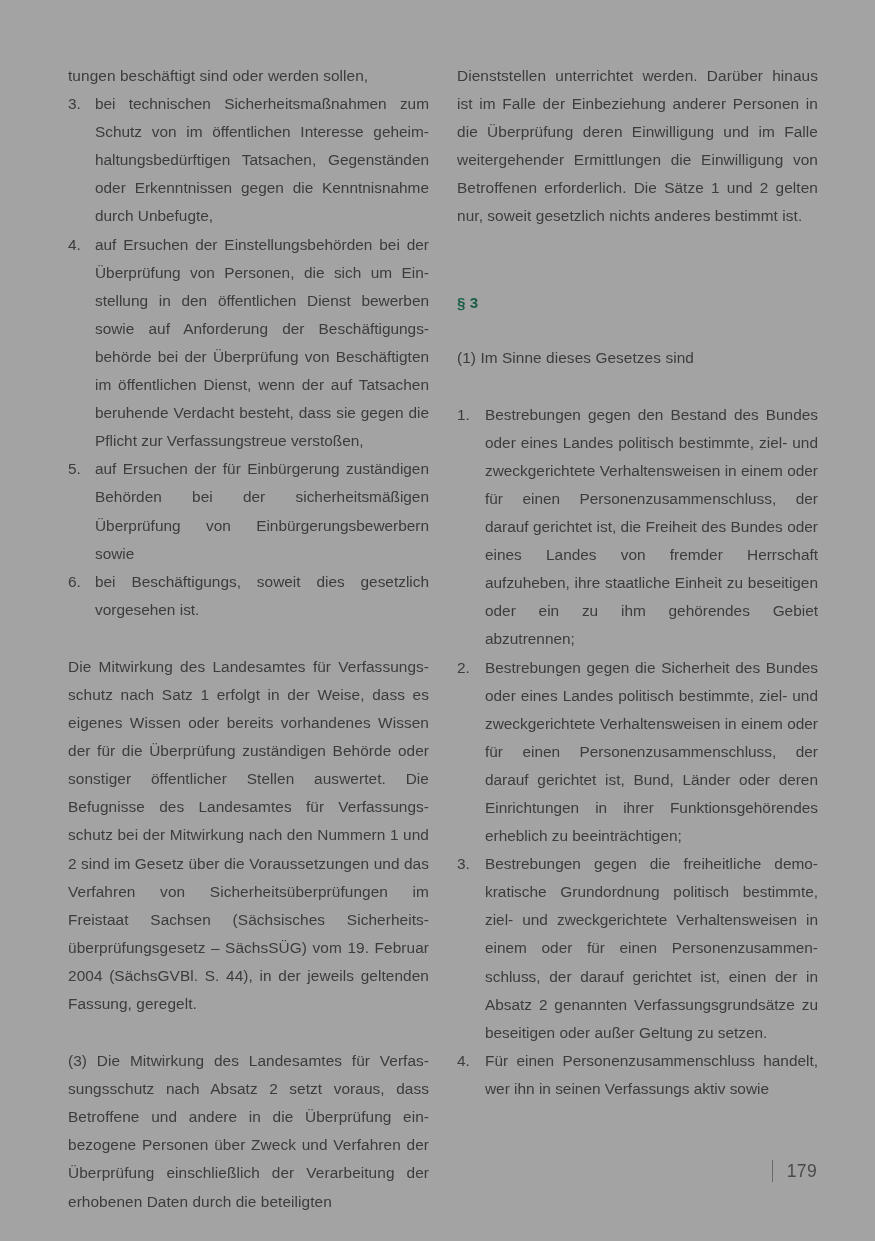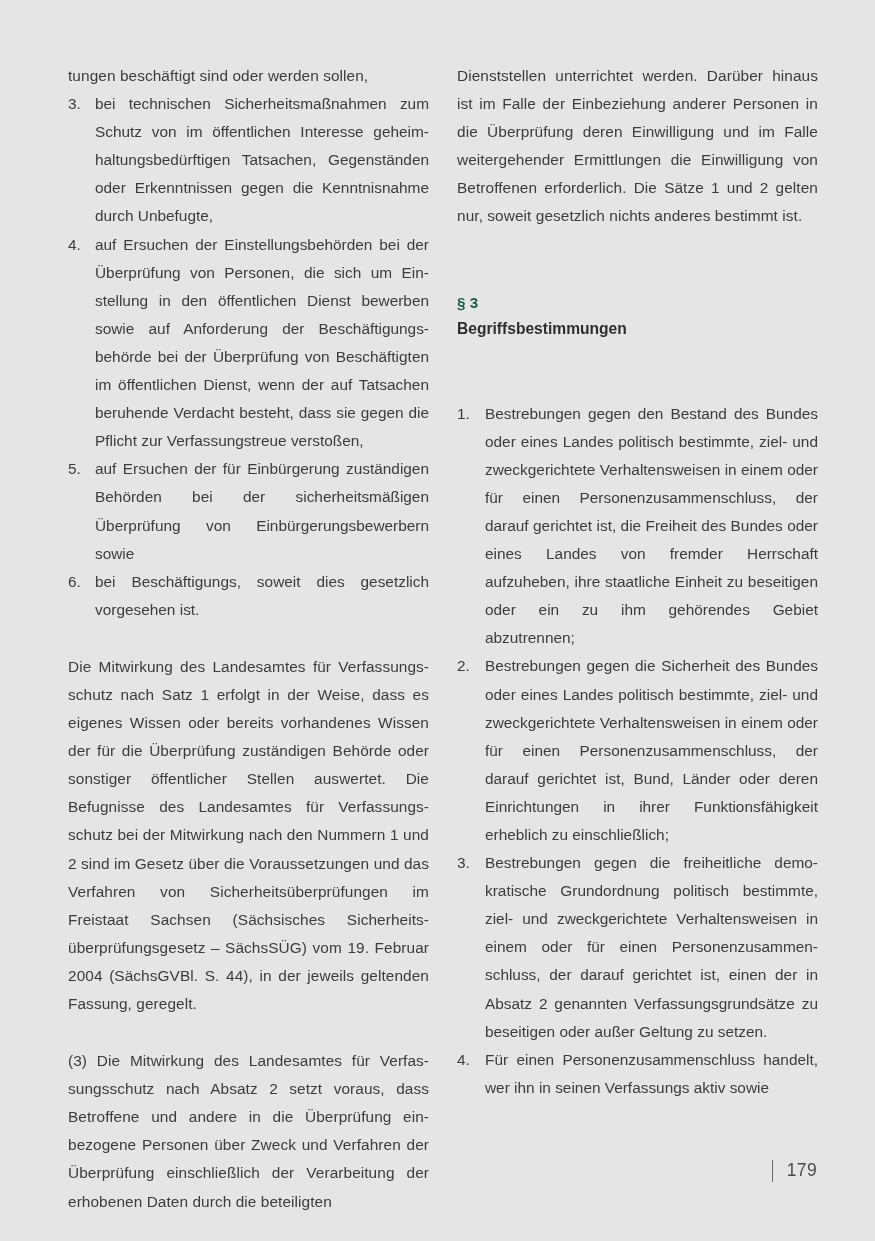--- a/index.html
+++ b/index.html
@@ -14,21 +14,21 @@
     position: relative;
     overflow: hidden;
     font-family: "Liberation Sans", "DejaVu Sans", sans-serif;
     color: #3a3a3a;
     -webkit-font-smoothing: antialiased;
   }
 
   .page {
     position: absolute;
     inset: 0;
-    background: #e5e5e5;
+    background: #a3a3a3;
   }
 
   .columns {
     position: absolute;
     left: 0;
     top: 62px;
     width: 875px;
     height: 1070px;
   }
 
@@ -109,20 +109,21 @@
     left: 0;
     top: 1160px;
     width: 875px;
     height: 40px;
   }
   .folio {
     position: absolute;
     right: 58px;
     top: 0;
     display: flex;
+    align-items: center;
     gap: 14px;
     font-size: 17px;
     color: #4a4a4a;
   }
   .folio .rule {
     display: inline-block;
     width: 1px;
     height: 22px;
     background: #6a6a6a;
   }
@@ -181,37 +182,37 @@
 
       <p class="para cont">Dienststellen unterrichtet werden. Darüber hin­aus ist im Falle der Einbeziehung anderer Perso­nen in die Überprüfung deren Einwilligung und im Falle weitergehender Ermittlungen die Einwil­ligung von Betroffenen erforderlich. Die Sätze 1 und 2 gelten nur, soweit gesetzlich nichts ande­res bestimmt ist.</p>
 
       <div class="gap-para"></div>
 
 
       <div class="gap-heading"></div>
 
       <p class="section-mark">§ 3</p>
 
-      <p class="section-title">Begriffsbestimmungen</p>
-
-      <div class="gap-para"></div>
-
+
+      <div class="gap-para"></div>
+
+      <p class="para">(1) Im Sinne dieses Gesetzes sind</p>
 
       <div class="gap-para"></div>
 
       <ul class="num-list">
 
         <li class="num-item">
           <span class="marker">1.</span>
           <span class="item-text">Bestrebungen gegen den Bestand des Bundes oder eines Landes politisch bestimmte, ziel- und zweckgerichtete Verhaltensweisen in ei­nem oder für einen Personenzusammen­schluss, der darauf gerichtet ist, die Freiheit des Bundes oder eines Landes von fremder Herrschaft aufzuheben, ihre staatliche Einheit zu beseitigen oder ein zu ihm gehörendes Ge­biet abzutrennen;</span>
         </li>
 
         <li class="num-item">
           <span class="marker">2.</span>
-          <span class="item-text">Bestrebungen gegen die Sicherheit des Bun­des oder eines Landes politisch bestimmte, ziel- und zweckgerichtete Verhaltensweisen in einem oder für einen Personenzusammen­schluss, der darauf gerichtet ist, Bund, Länder oder deren Einrichtungen in ihrer Funktions­fähigkeit erheblich zu einschließlich;</span>
+          <span class="item-text">Bestrebungen gegen die Sicherheit des Bun­des oder eines Landes politisch bestimmte, ziel- und zweckgerichtete Verhaltensweisen in einem oder für einen Personenzusammen­schluss, der darauf gerichtet ist, Bund, Länder oder deren Einrichtungen in ihrer Funktions­gehörendes erheblich zu beeinträchtigen;</span>
         </li>
 
         <li class="num-item">
           <span class="marker">3.</span>
           <span class="item-text">Bestrebungen gegen die freiheitliche demo­kratische Grundordnung politisch bestimmte, ziel- und zweckgerichtete Verhaltensweisen in einem oder für einen Personenzusammen­schluss, der darauf gerichtet ist, einen der in Absatz 2 genannten Verfassungsgrundsätze zu beseitigen oder außer Geltung zu setzen.</span>
         </li>
 
         <li class="num-item">
           <span class="marker">4.</span>
           <span class="item-text">Für einen Personenzusammenschluss handelt, wer ihn in seinen Verfassungs aktiv sowie</span>

